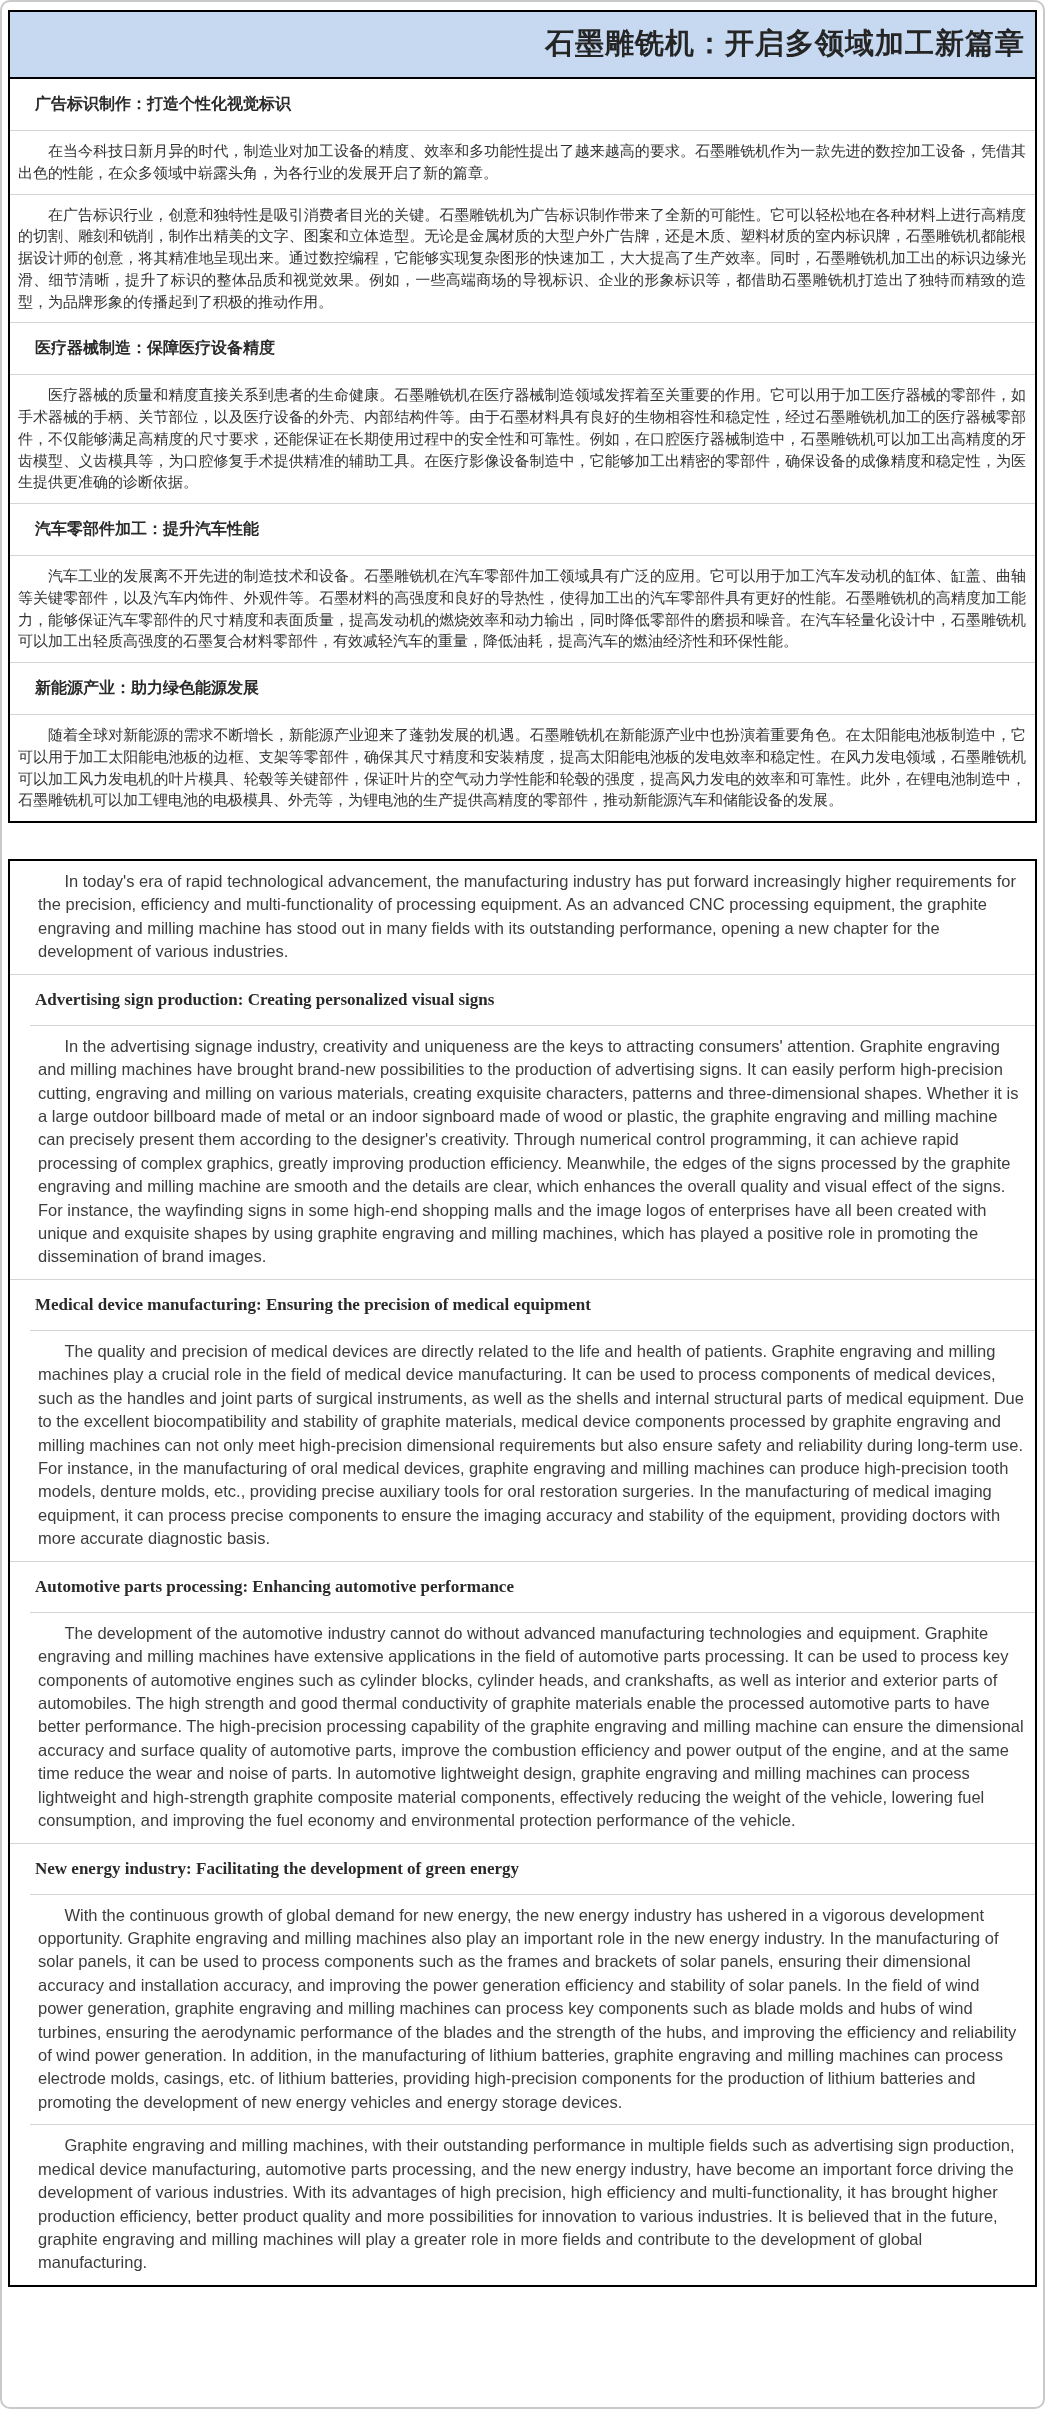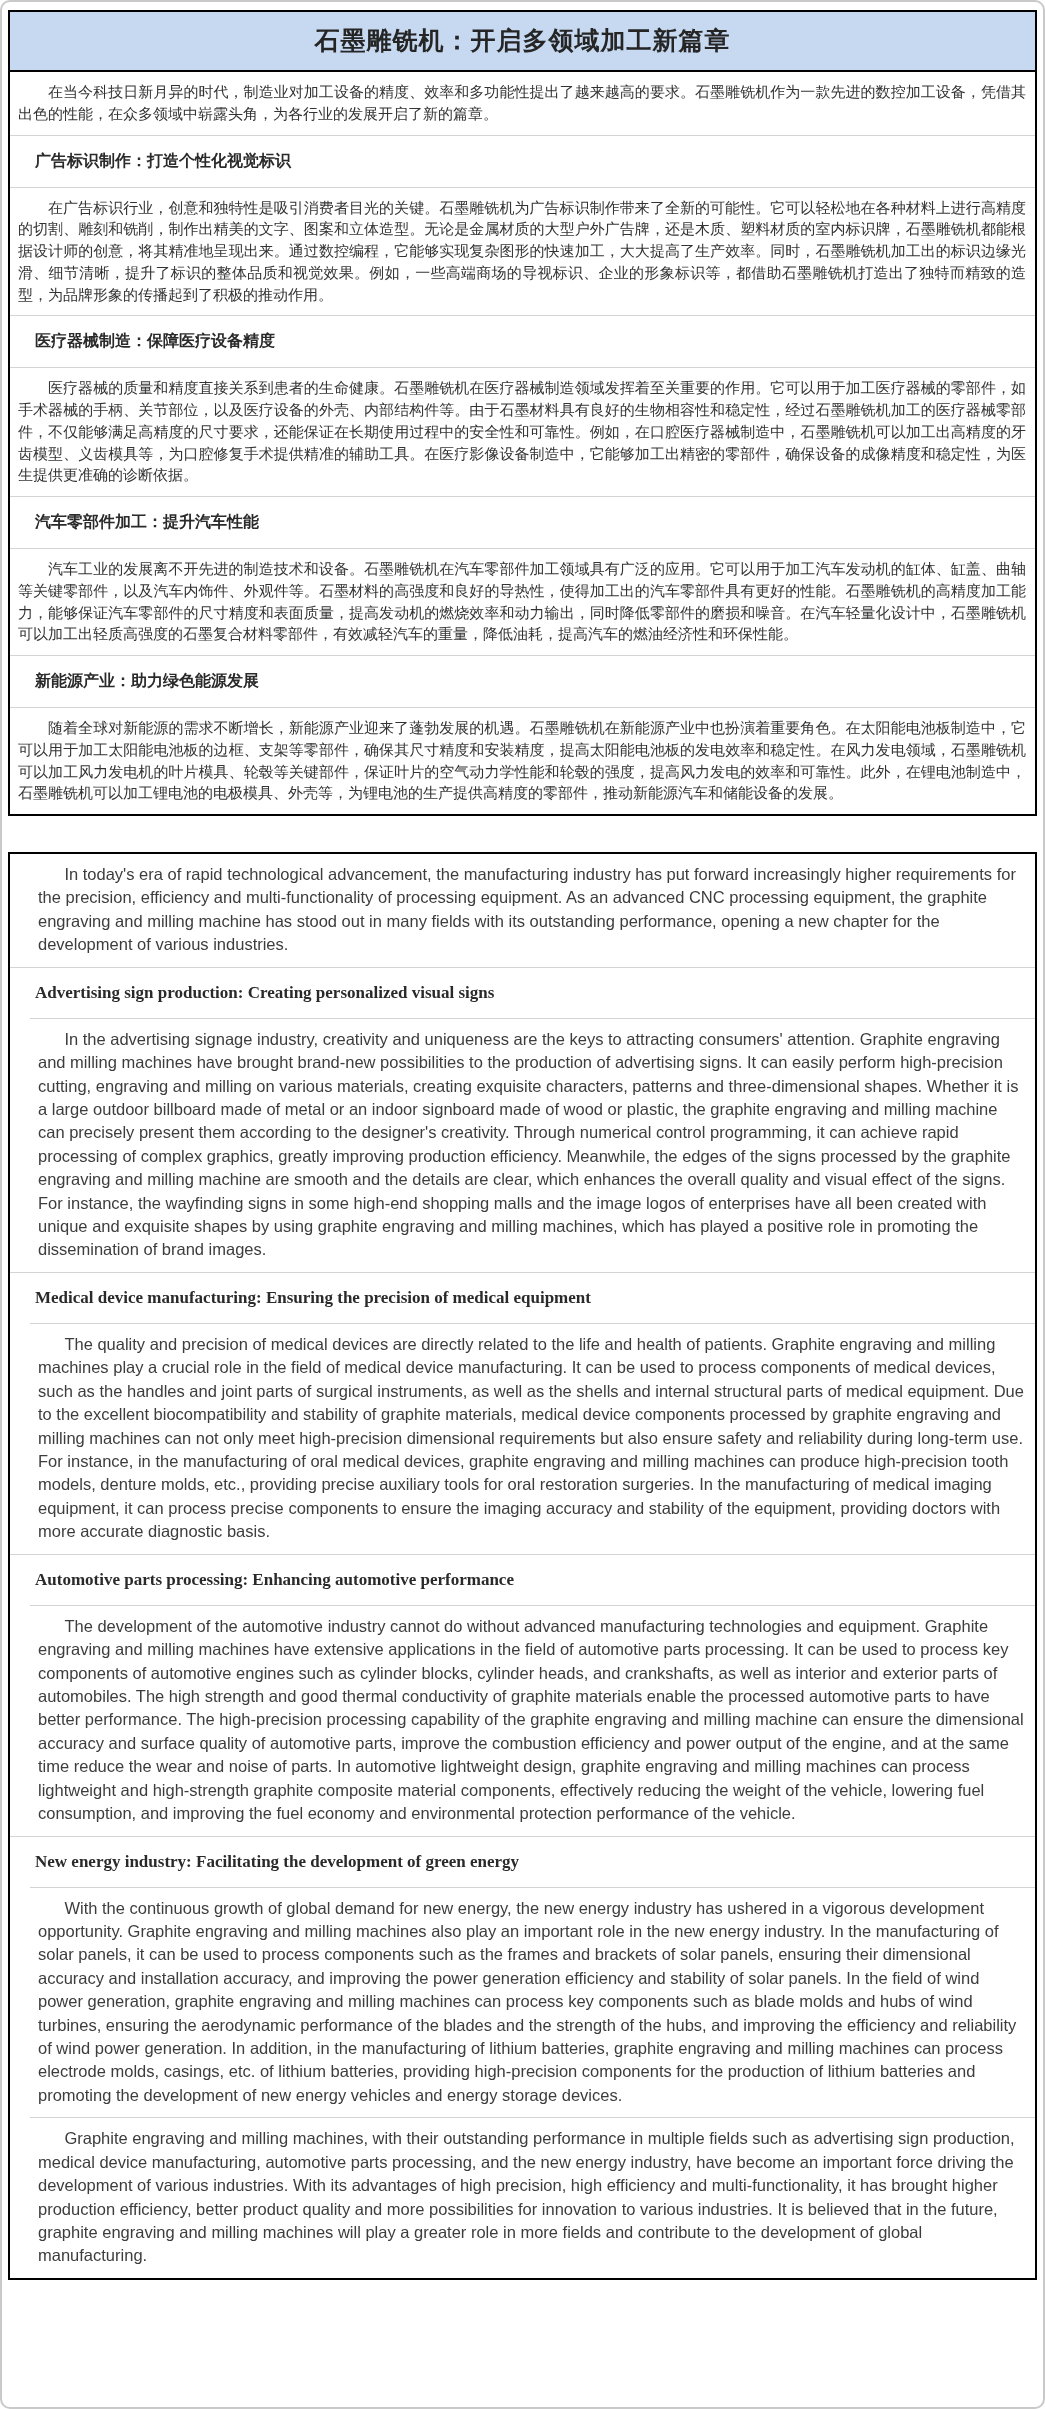--- a/index.html
+++ b/index.html
@@ -25,23 +25,24 @@
     background: #ffffff;
   }
   .doc-title {
     background: #c6d9f0;
     border-bottom: 2px solid #000000;
     text-align: center;
     font-weight: bold;
     color: #252525;
   }
   .doc-title.zh {
-    font-size: 25px;
+    font-size: 29px;
     letter-spacing: 1px;
     padding: 12px 10px 13px 10px;
+    text-align: right;
   }
   .doc-title.en {
     font-size: 29px;
     line-height: 1.4;
     padding: 7px 30px 9px 30px;
   }
   .doc-body .row { background: #ffffff; }
   .doc-body .row + .row { border-top: 1px solid #d4d4d4; }
   .row.para { padding: 9px 9px 10px 8px; }
   .row.heading { padding: 15px 9px 15px 25px; font-weight: bold; }
@@ -66,22 +67,22 @@
 </head>
 <body>
 
 <div class="page-frame"></div>
 
 <div class="content">
 
   <div class="doc">
     <div class="doc-title zh">石墨雕铣机：开启多领域加工新篇章</div>
     <div class="doc-body zh-body">
+        <div class="row heading">广告标识制作：打造个性化视觉标识</div>
         <div class="row para">在当今科技日新月异的时代，制造业对加工设备的精度、效率和多功能性提出了越来越高的要求。石墨雕铣机作为一款先进的数控加工设备，凭借其出色的性能，在众多领域中崭露头角，为各行业的发展开启了新的篇章。</div>
-        <div class="row heading">广告标识制作：打造个性化视觉标识</div>
         <div class="row para">在广告标识行业，创意和独特性是吸引消费者目光的关键。石墨雕铣机为广告标识制作带来了全新的可能性。它可以轻松地在各种材料上进行高精度的切割、雕刻和铣削，制作出精美的文字、图案和立体造型。无论是金属材质的大型户外广告牌，还是木质、塑料材质的室内标识牌，石墨雕铣机都能根据设计师的创意，将其精准地呈现出来。通过数控编程，它能够实现复杂图形的快速加工，大大提高了生产效率。同时，石墨雕铣机加工出的标识边缘光滑、细节清晰，提升了标识的整体品质和视觉效果。例如，一些高端商场的导视标识、企业的形象标识等，都借助石墨雕铣机打造出了独特而精致的造型，为品牌形象的传播起到了积极的推动作用。</div>
         <div class="row heading">医疗器械制造：保障医疗设备精度</div>
         <div class="row para">医疗器械的质量和精度直接关系到患者的生命健康。石墨雕铣机在医疗器械制造领域发挥着至关重要的作用。它可以用于加工医疗器械的零部件，如手术器械的手柄、关节部位，以及医疗设备的外壳、内部结构件等。由于石墨材料具有良好的生物相容性和稳定性，经过石墨雕铣机加工的医疗器械零部件，不仅能够满足高精度的尺寸要求，还能保证在长期使用过程中的安全性和可靠性。例如，在口腔医疗器械制造中，石墨雕铣机可以加工出高精度的牙齿模型、义齿模具等，为口腔修复手术提供精准的辅助工具。在医疗影像设备制造中，它能够加工出精密的零部件，确保设备的成像精度和稳定性，为医生提供更准确的诊断依据。</div>
         <div class="row heading">汽车零部件加工：提升汽车性能</div>
         <div class="row para">汽车工业的发展离不开先进的制造技术和设备。石墨雕铣机在汽车零部件加工领域具有广泛的应用。它可以用于加工汽车发动机的缸体、缸盖、曲轴等关键零部件，以及汽车内饰件、外观件等。石墨材料的高强度和良好的导热性，使得加工出的汽车零部件具有更好的性能。石墨雕铣机的高精度加工能力，能够保证汽车零部件的尺寸精度和表面质量，提高发动机的燃烧效率和动力输出，同时降低零部件的磨损和噪音。在汽车轻量化设计中，石墨雕铣机可以加工出轻质高强度的石墨复合材料零部件，有效减轻汽车的重量，降低油耗，提高汽车的燃油经济性和环保性能。</div>
         <div class="row heading">新能源产业：助力绿色能源发展</div>
         <div class="row para">随着全球对新能源的需求不断增长，新能源产业迎来了蓬勃发展的机遇。石墨雕铣机在新能源产业中也扮演着重要角色。在太阳能电池板制造中，它可以用于加工太阳能电池板的边框、支架等零部件，确保其尺寸精度和安装精度，提高太阳能电池板的发电效率和稳定性。在风力发电领域，石墨雕铣机可以加工风力发电机的叶片模具、轮毂等关键部件，保证叶片的空气动力学性能和轮毂的强度，提高风力发电的效率和可靠性。此外，在锂电池制造中，石墨雕铣机可以加工锂电池的电极模具、外壳等，为锂电池的生产提供高精度的零部件，推动新能源汽车和储能设备的发展。</div>
       </div>
   </div>
 

